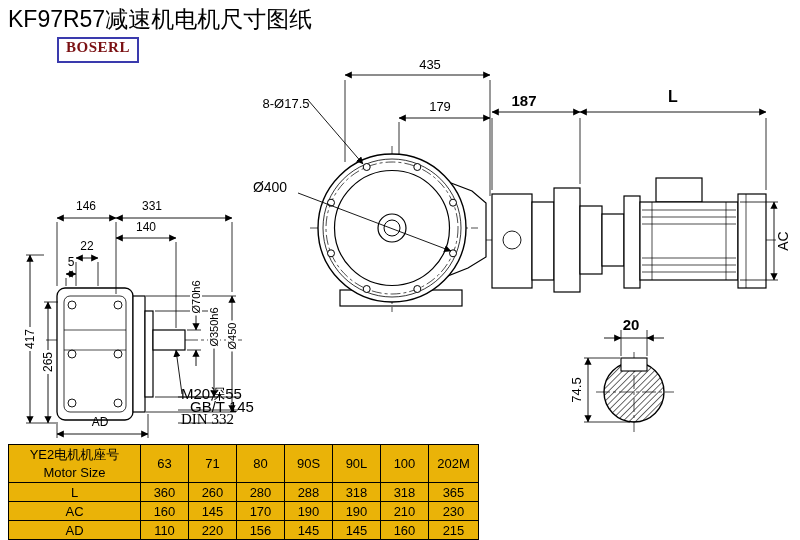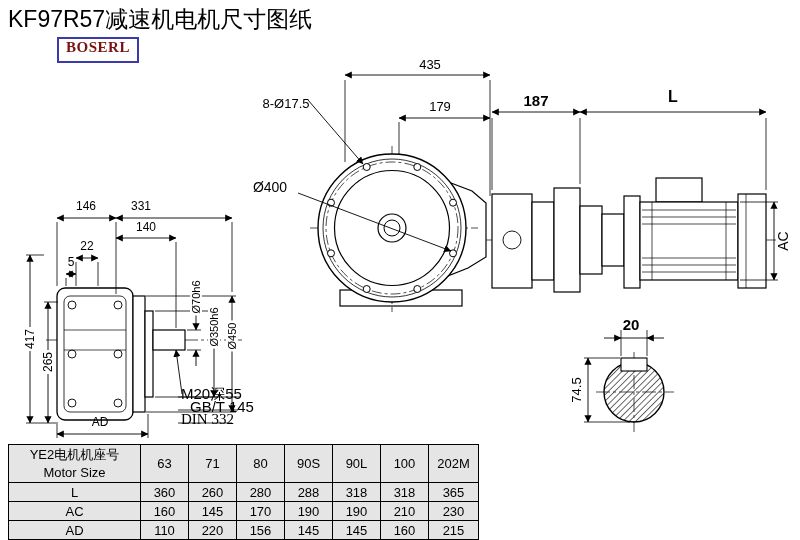--- a/index.html
+++ b/index.html
@@ -16,21 +16,21 @@
 
   svg.draw { position:absolute; left:0; top:0; }
 
   .lbl { position:absolute; transform:translate(-50%,-50%); font-size:13px; white-space:nowrap; }
   .rot { transform:translate(-50%,-50%) rotate(-90deg); }
   .bgw { background:#fff; padding:0 2px; }
   .s11 { font-size:11px; } .s12 { font-size:12px; } .s14 { font-size:14px; }
   .s15 { font-size:15px; font-weight:bold; } .s16 { font-size:16px; font-weight:bold; }
   .note { position:absolute; font-size:15px; white-space:nowrap; }
 
-  table.spec { position:absolute; left:8px; top:444px; border-collapse:collapse; table-layout:fixed; background:#e5e5e5; }
+  table.spec { position:absolute; left:8px; top:444px; border-collapse:collapse; table-layout:fixed; background:#eab308; }
   table.spec td { border:1px solid #000; text-align:center; vertical-align:middle;
     font-size:13px; height:19px; padding:0; }
   table.spec td.hcell { height:38px; }
   table.spec td.hcell div { line-height:18px; }
 </style>
 </head>
 <body>
 
 <div class="screen">
 
@@ -190,26 +190,26 @@
       <line x1="584" y1="422" x2="630" y2="422" stroke="#000" stroke-width="0.8"></line>
       <line x1="588" y1="358" x2="588" y2="422" stroke="#000" stroke-width="0.9" marker-start="url(#ar)" marker-end="url(#ar)"></line>
     </g>
   </svg>
 
   <span class="lbl" style="left:430px; top:64px;">435</span>
   <span class="lbl" style="left:440px; top:106px;">179</span>
   <span class="lbl" style="left:286px; top:95px;margin-top:8px;">8-Ø17.5</span>
   <span class="lbl s14" style="left:270px; top:187px;">Ø400</span>
 
-  <span class="lbl s15" style="left:536px; top:100px;">187</span>
+  <span class="lbl s15" style="left:524px; top:100px;">187</span>
   <span class="lbl s16" style="left:673px; top:97px;">L</span>
   <span class="lbl rot s14" style="left:783px; top:241px;">AC</span>
 
   <span class="lbl s12" style="left:86px; top:206px;">146</span>
-  <span class="lbl s12" style="left:141px; top:206px;text-align:right;">331</span>
+  <span class="lbl s12" style="left:152px; top:206px;text-align:right;">331</span>
   <span class="lbl s12" style="left:146px; top:227px;">140</span>
   <span class="lbl s12" style="left:87px; top:246px;">22</span>
   <span class="lbl s12" style="left:71px; top:262px;">5</span>
   <span class="lbl rot s12 bgw" style="left:30px; top:339px;">417</span>
   <span class="lbl rot s12 bgw" style="left:48px; top:362px;">265</span>
   <span class="lbl s12" style="left:100px; top:422px;">AD</span>
   <span class="lbl rot s11 bgw" style="left:196px; top:297px;">Ø70h6</span>
   <span class="lbl rot s11 bgw" style="left:214px; top:327px;">Ø350h6</span>
   <span class="lbl rot s11 bgw" style="left:232px; top:336px;">Ø450</span>
 

